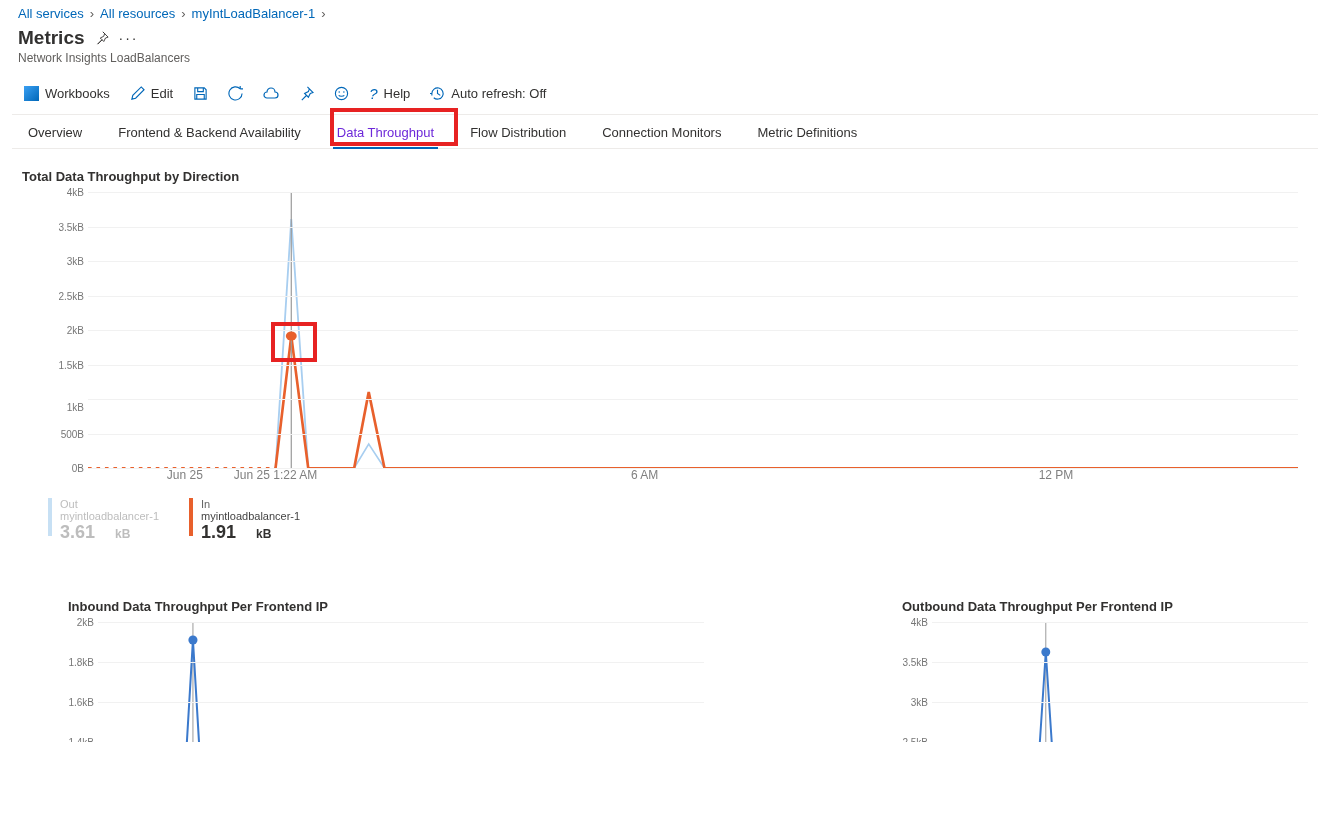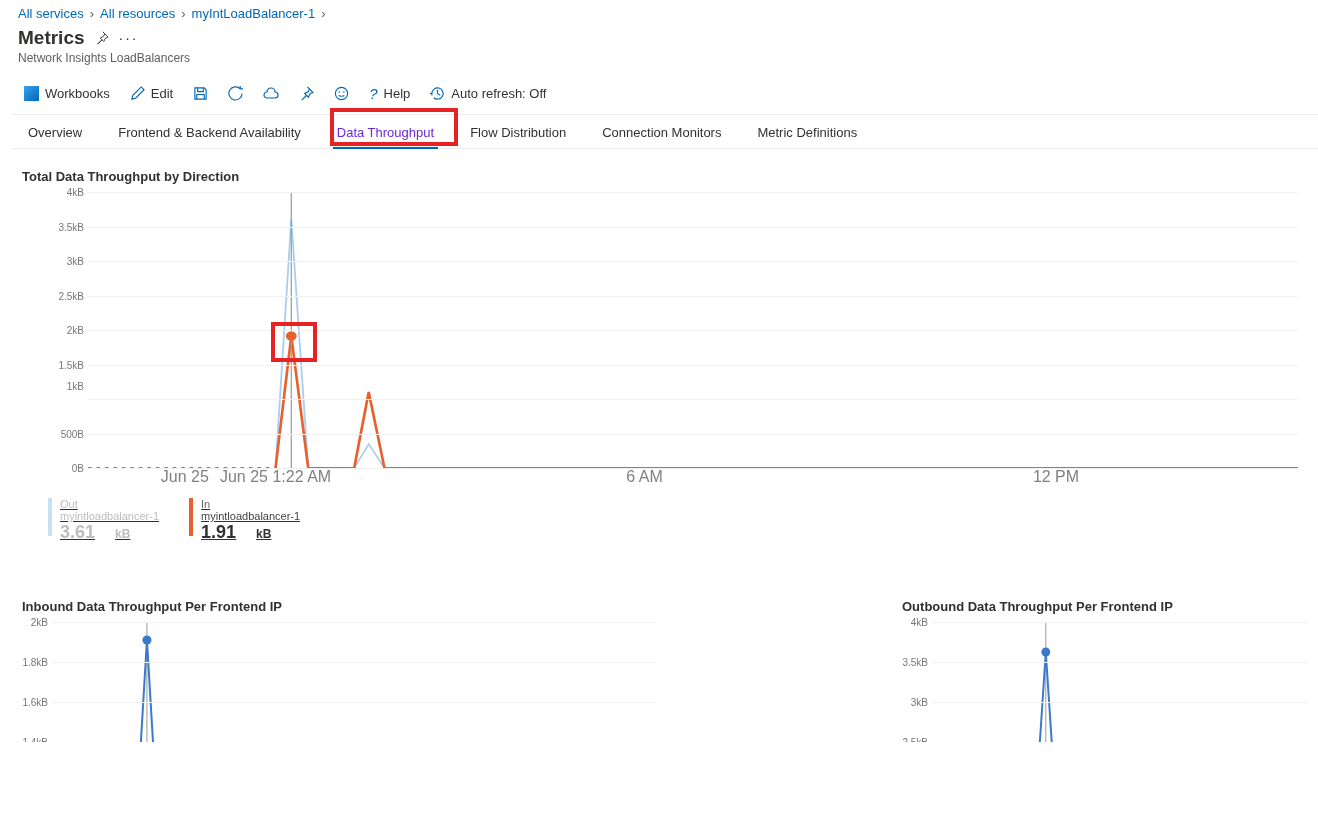--- a/index.html
+++ b/index.html
@@ -33,35 +33,35 @@
 
   
   .chart-wrap { position:relative; padding:0 0 0 30px; }
   .chart {
     position:relative; height:300px; width:calc(100% - 20px);
     border-left: none;
   }
   .gridline { position:absolute; left:40px; right:0; height:1px; background:#f1f1f1; }
   .ylabel { position:absolute; left:0; width:36px; text-align:right; font-size:10px; color:#767676; transform: translateY(-50%); }
   .xaxis { position:absolute; left:40px; right:0; bottom:6px; height:18px; }
-  .xtick { position:absolute; font-size:16px; color:#808080; transform:translateX(-50%); white-space:nowrap; }
+  .xtick { position:absolute; font-size:12px; color:#808080; transform:translateX(-50%); white-space:nowrap; }
   .svg-overlay { position:absolute; left:40px; right:0; top:0; bottom:24px; }
 
   .legend-row { display:flex; gap:30px; margin:6px 0 0 30px; }
-  .legend-item { display:flex; gap:8px;text-decoration:underline; }
+  .legend-item { display:flex; gap:8px; }
   .legend-bar { width:4px; height:38px; }
   .legend-muted .legend-bar { background:#c7e0f4; }
   .legend-muted .l1, .legend-muted .l2, .legend-muted .lv { color:#bdbdbd; }
   .legend-active .legend-bar { background:#e8602c; }
   .l1 { font-size:11px; color:#666; }
   .l2 { font-size:11px; color:#444; }
   .lv { font-size:18px; font-weight:700; }
   .lv .unit { font-size:12px; font-weight:600; margin-left:20px; }
 
-  .lower { display:flex; gap:50px; margin-top:36px; }
+  .lower { display:flex; gap:50px; margin-top:36px;margin-left:46px; }
   .small-chart-wrap { width:640px; }
   .small-chart { position:relative; height:120px; }
   .small-chart .gridline { left:34px; }
   .small-chart .ylabel { width:30px; }
   .small-chart .svg-overlay { left:34px; bottom:0; top:0; }
   .right-small { width:420px; margin-left:auto; padding-right:10px; }
 
   svg { width:100%; height:100%; display:block; }
 
   .wb-icon {
@@ -201,21 +201,21 @@
       <div class="ylabel" style="top: 34.5px;">3.5kB</div>
       <div class="gridline" style="top: 69px;"></div>
       <div class="ylabel" style="top: 69px;">3kB</div>
       <div class="gridline" style="top: 103.5px;"></div>
       <div class="ylabel" style="top: 103.5px;">2.5kB</div>
       <div class="gridline" style="top: 138px;"></div>
       <div class="ylabel" style="top: 138px;">2kB</div>
       <div class="gridline" style="top: 172.5px;"></div>
       <div class="ylabel" style="top: 172.5px;">1.5kB</div>
       <div class="gridline" style="top: 207px;"></div>
-      <div class="ylabel" style="top: 194px;">1kB</div>
+      <div class="ylabel" style="top: 215px;">1kB</div>
       <div class="gridline" style="top: 241.5px;"></div>
       <div class="ylabel" style="top: 241.5px;">500B</div>
       <div class="gridline" style="top: 276px;"></div>
       <div class="ylabel" style="top: 276px;">0B</div>
     </div>
 
   <div class="red-box" style="left:calc(40px + 30px + 14.1%); top:130px; width:46px; height:40px;"></div>
 </div>
 
 <div class="legend-row">

